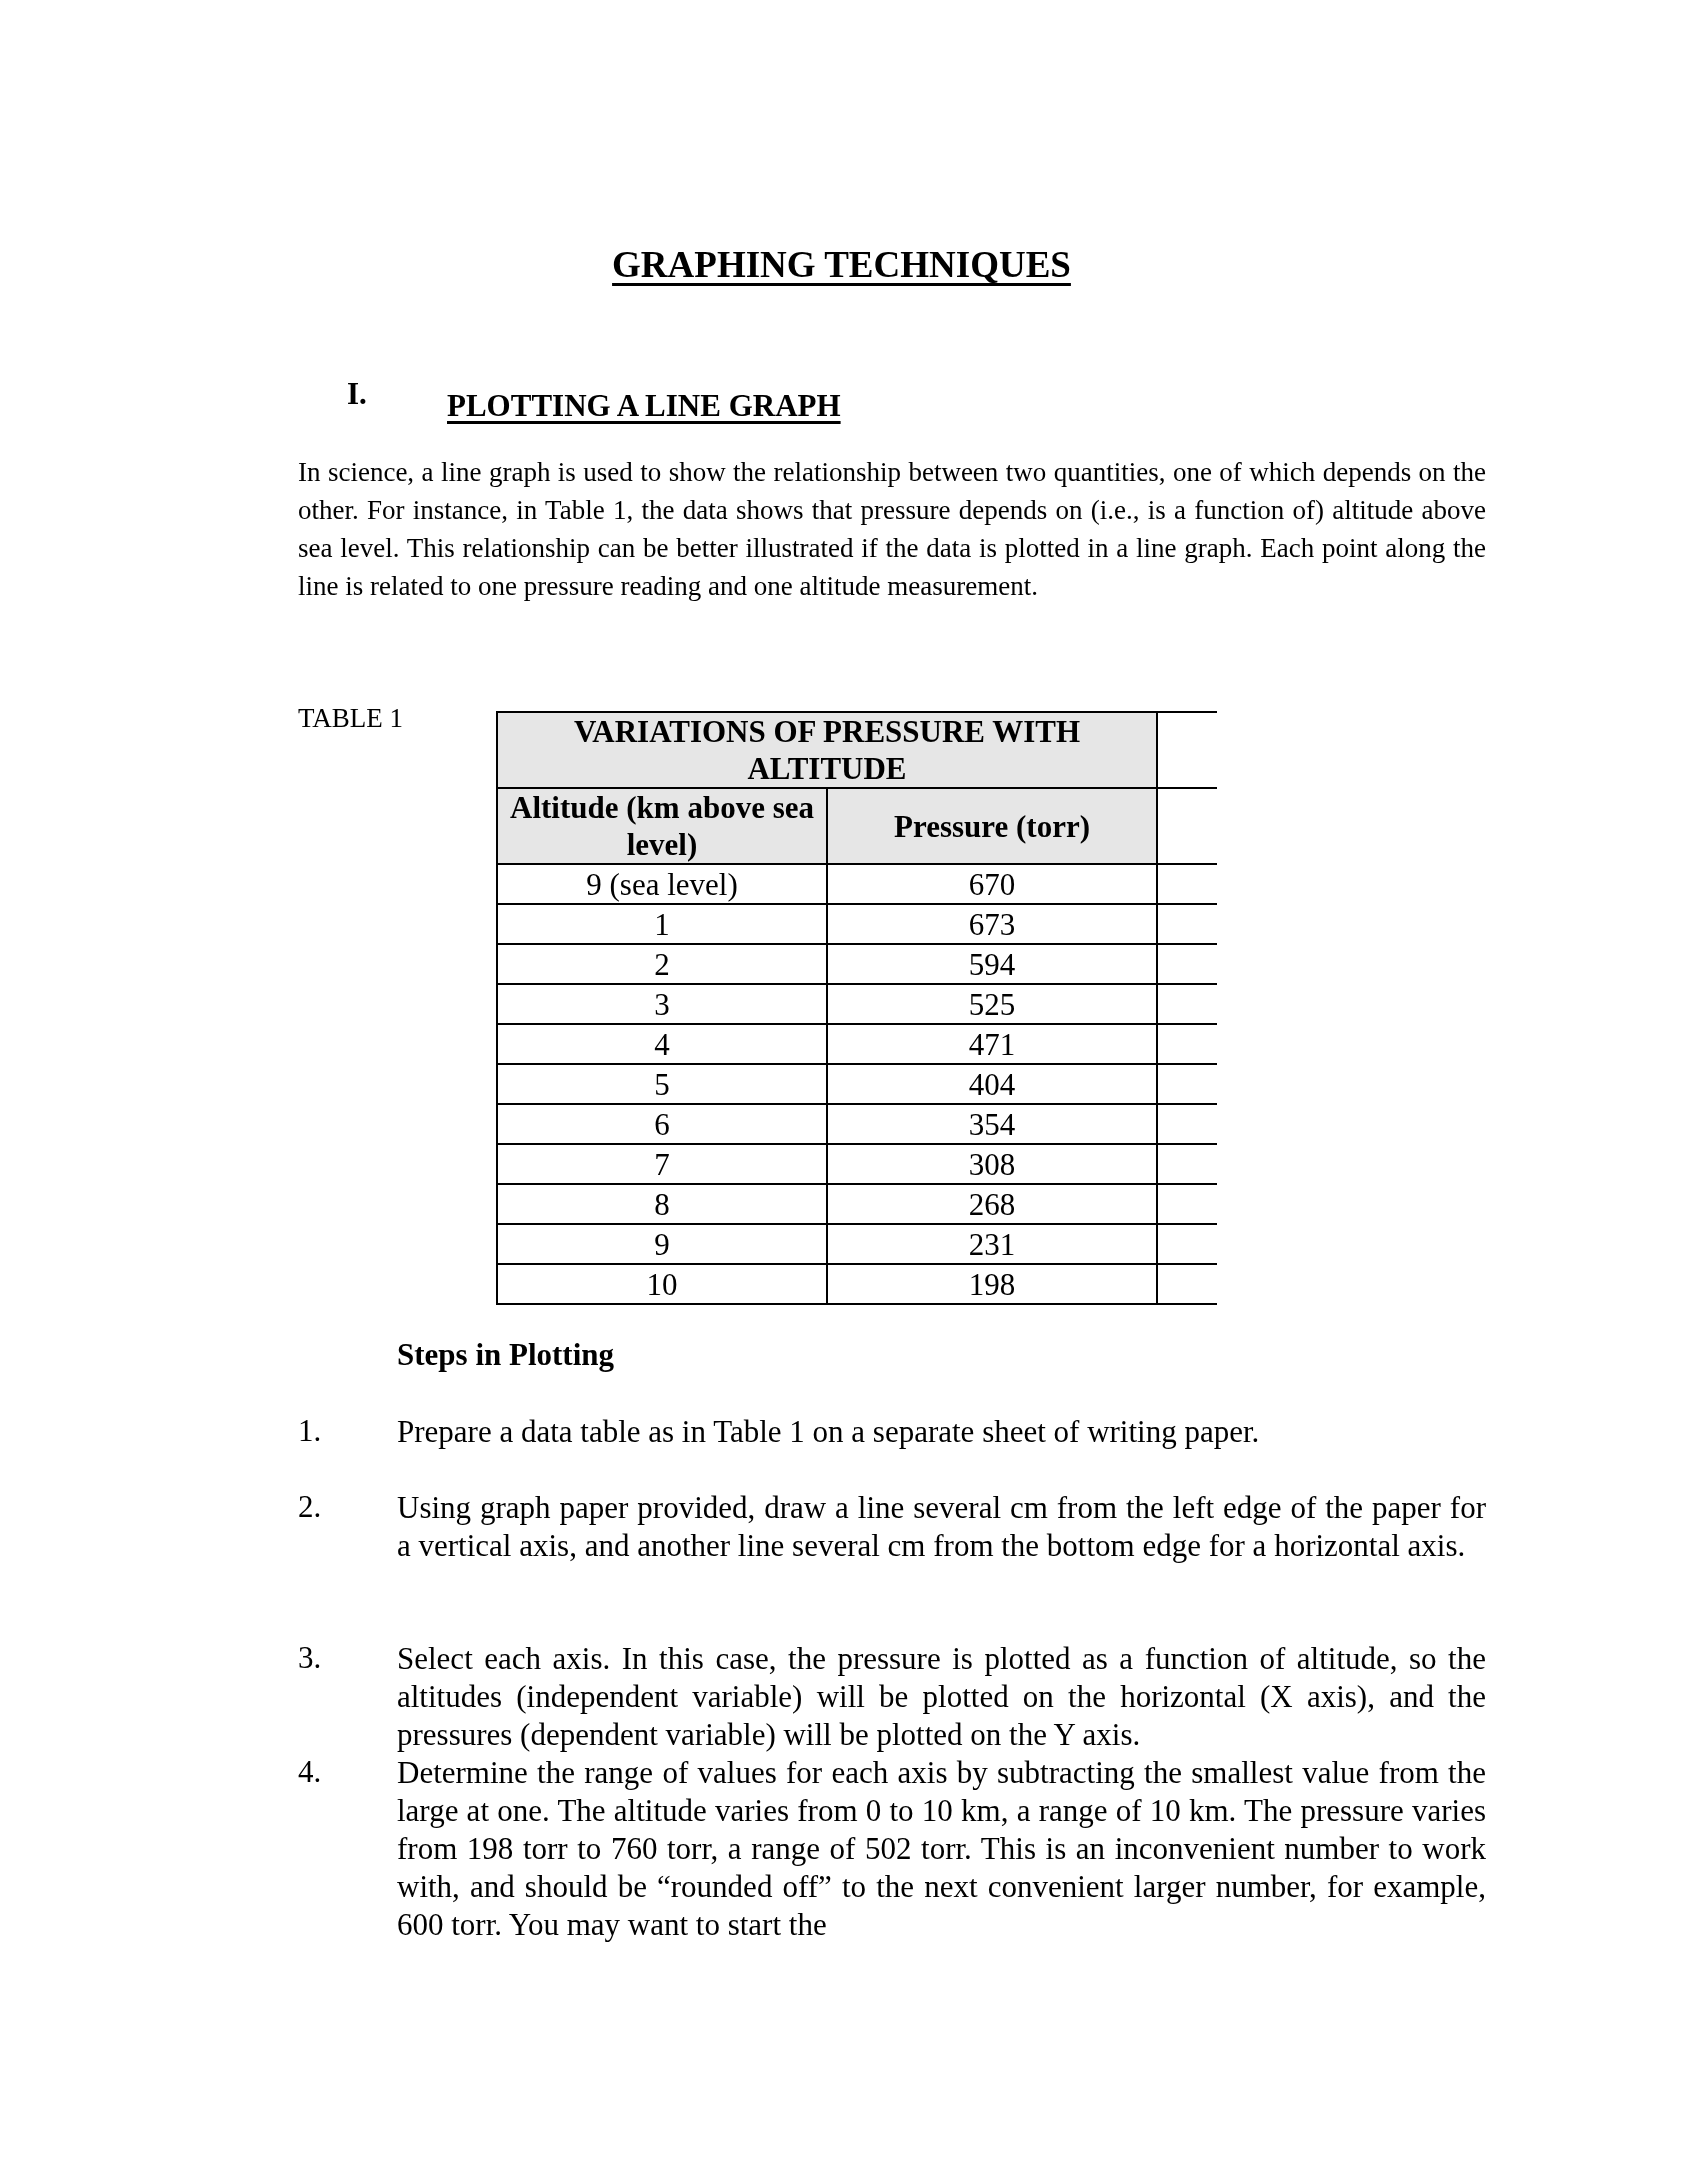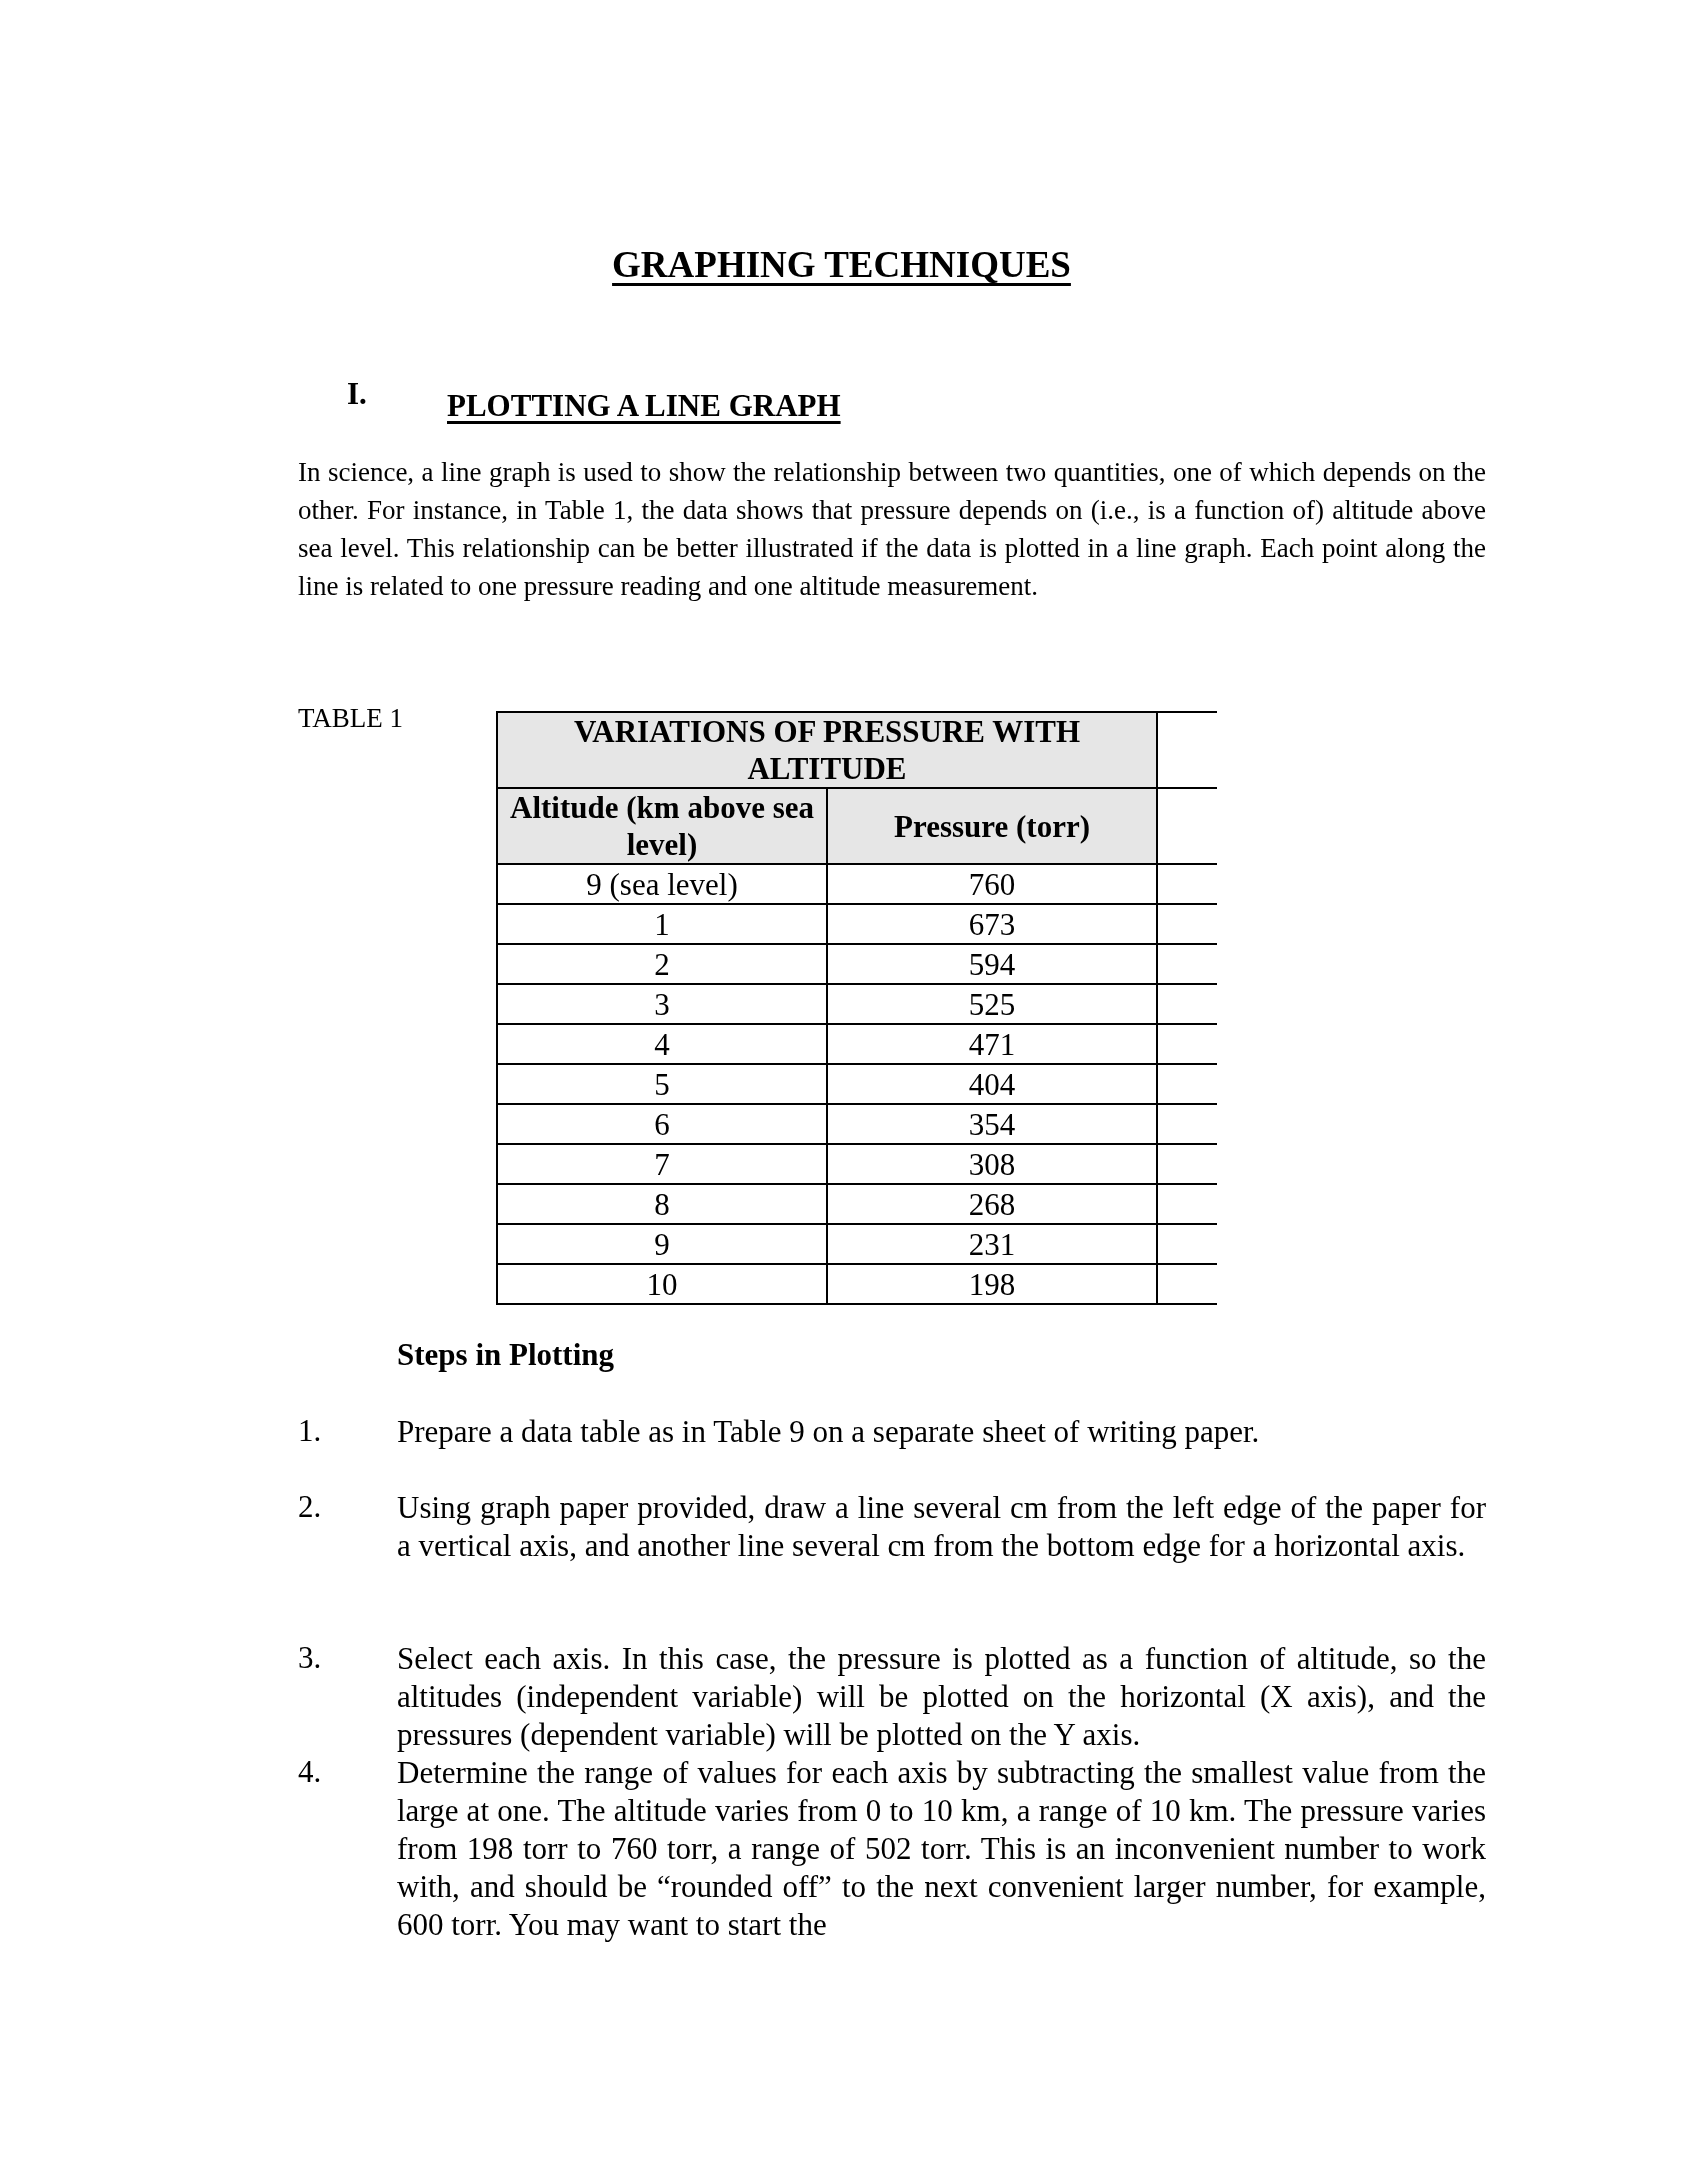--- a/index.html
+++ b/index.html
@@ -41,21 +41,21 @@
     <td class="h" colspan="2" style="height:73px;margin-left:16px;">VARIATIONS OF PRESSURE WITH ALTITUDE</td>
     <td class="c3"></td>
   </tr>
   <tr>
     <td class="h c1" style="height:73px;">Altitude (km above sea level)</td>
     <td class="h c2">Pressure (torr)</td>
     <td class="c3"></td>
   </tr>
   <tr class="row">
         <td class="r c1">9 (sea level)</td>
-        <td class="r c2">760</td>
+        <td class="r c2">670</td>
         <td class="c3"></td>
       </tr>
   <tr class="row">
         <td class="r c1">1</td>
         <td class="r c2">673</td>
         <td class="c3"></td>
       </tr>
   <tr class="row">
         <td class="r c1">2</td>
         <td class="r c2">594</td>
@@ -100,21 +100,21 @@
         <td class="r c1">10</td>
         <td class="r c2">198</td>
         <td class="c3"></td>
       </tr>
 </tbody>
   </table>
 
 <div class="abs steps-h">Steps in Plotting</div>
 
 <div class="abs num" style="top:1413px;">1.</div>
-<div class="abs item" style="top:1413px;">Prepare a data table as in Table 9 on a separate sheet of writing paper.</div>
+<div class="abs item" style="top:1413px;">Prepare a data table as in Table 1 on a separate sheet of writing paper.</div>
 
 <div class="abs num" style="top:1489px;">2.</div>
 <div class="abs item" style="top:1489px;">Using graph paper provided, draw a line several cm from the left edge of the paper for a vertical axis, and another line several cm from the bottom edge for a horizontal axis.</div>
 
 <div class="abs num" style="top:1640px;">3.</div>
 <div class="abs item" style="top:1640px;">Select each axis. In this case, the pressure is plotted as a function of altitude, so the altitudes (independent variable) will be plotted on the horizontal (X axis), and the pressures (dependent variable) will be plotted on the Y axis.</div>
 
 <div class="abs num" style="top:1754px;">4.</div>
 <div class="abs item" style="top:1754px;">Determine the range of values for each axis by subtracting the smallest value from the large at one.   The altitude varies from 0 to 10 km, a range of 10 km. The pressure varies from 198 torr to 760 torr, a range of 502 torr. This is an inconvenient number to work with, and should be “rounded off” to the next convenient larger number, for example,  600 torr.  You may want to start the</div>
 

